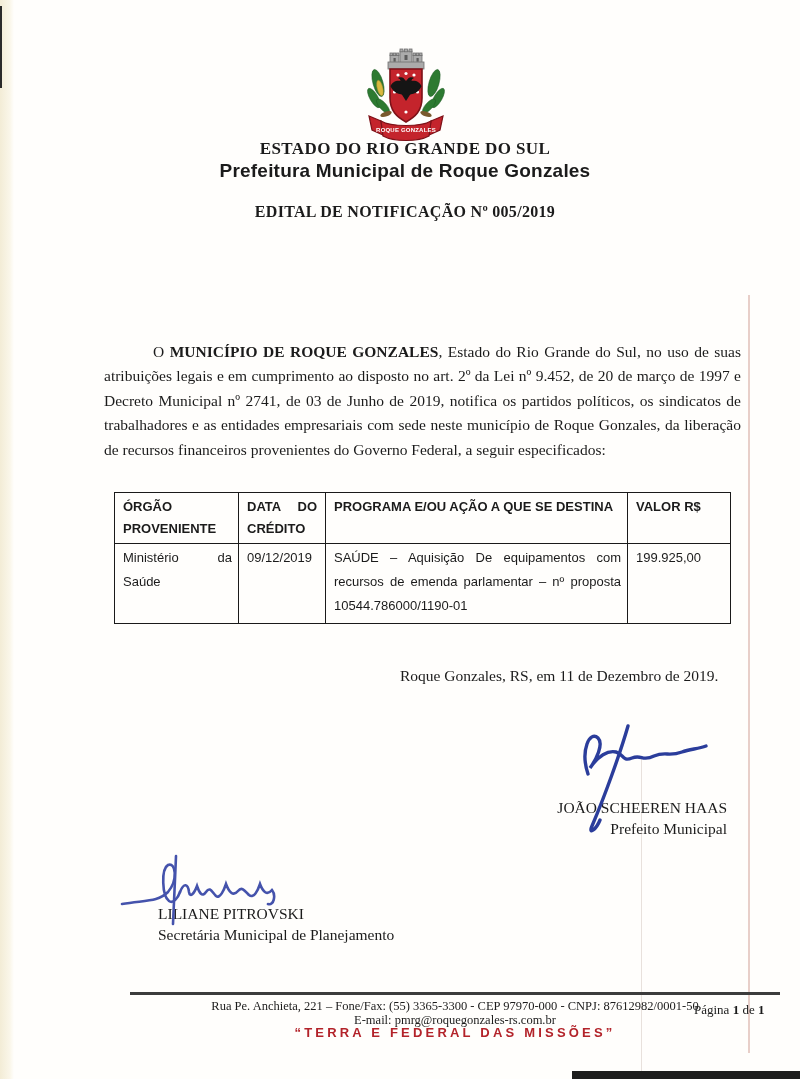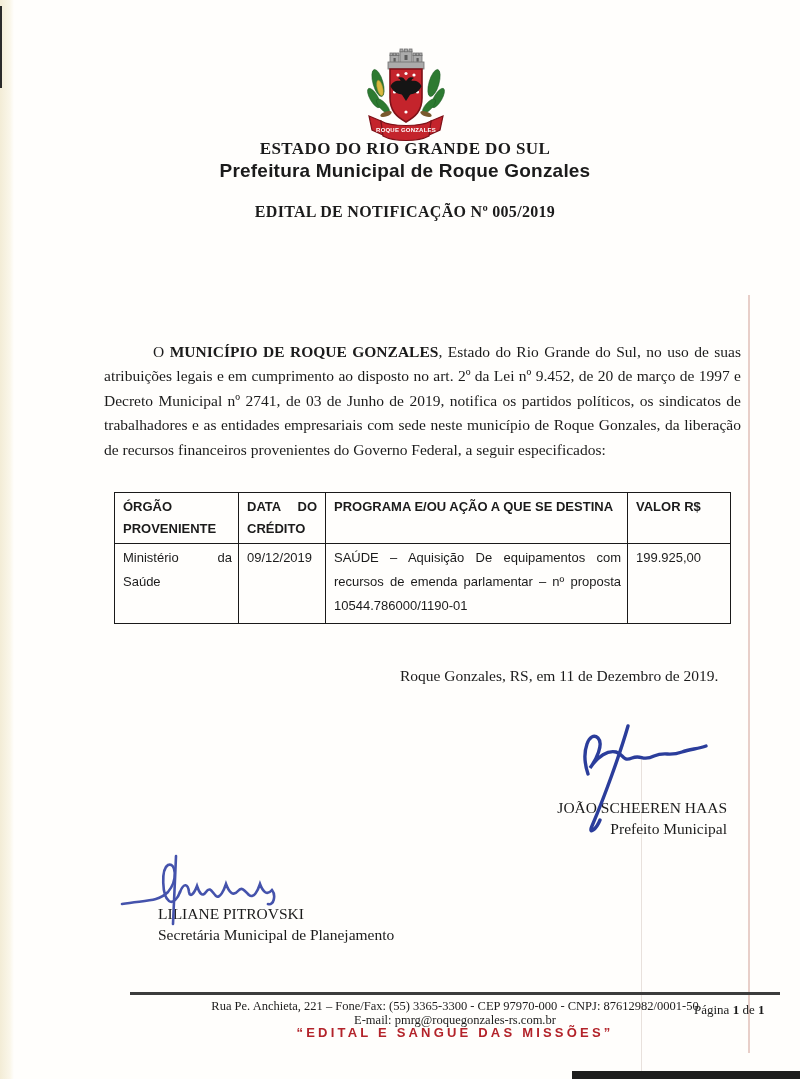--- a/index.html
+++ b/index.html
@@ -178,21 +178,21 @@
     </g>
   </svg>
   <div class="sig-secr-block">
     <div>LILIANE PITROVSKI</div>
     <div>Secretária Municipal de Planejamento</div>
   </div>
 
   <div class="foot-rule"></div>
   <div class="foot-addr">Rua Pe. Anchieta, 221 – Fone/Fax: (55) 3365-3300 - CEP 97970-000 - CNPJ: 87612982/0001-50</div>
   <div class="foot-mail">E-mail: pmrg@roquegonzales-rs.com.br</div>
-  <div class="foot-motto" id="motto" style="color: rgb(179, 35, 42);">“EDITAL E SANGUE DAS MISSÕES”</div>
+  <div class="foot-motto" id="motto" style="color: rgb(179, 35, 42);">“TERRA E FEDERAL DAS MISSÕES”</div>
   <div class="foot-page">
     <span>Página</span>
     <b>1</b>
     <span>de</span>
     <b>1</b>
   </div>
 
 </div>
 
 </body></html>

